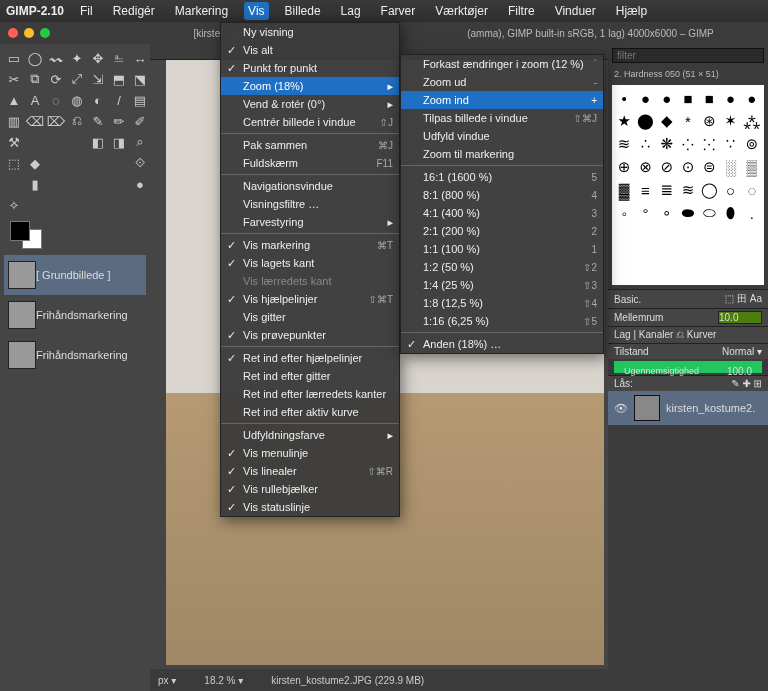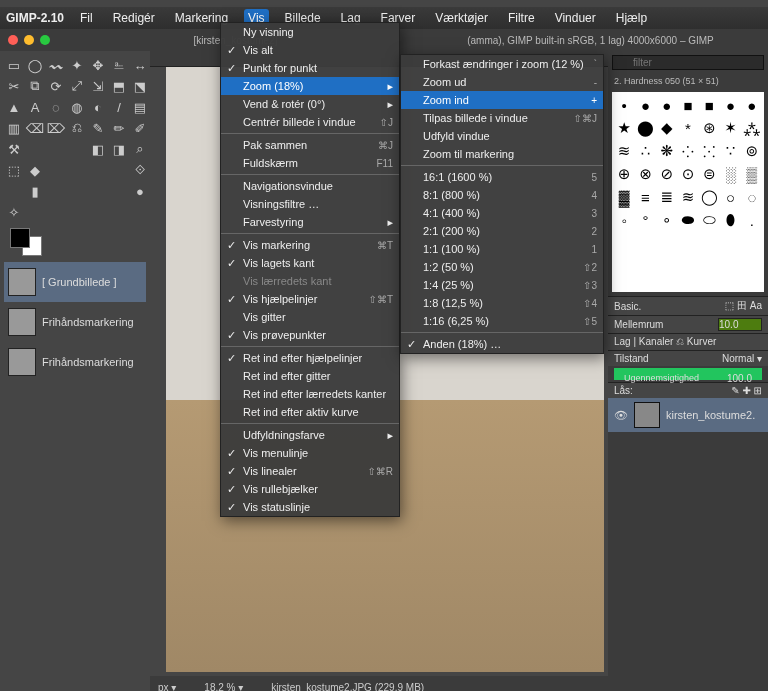--- a/index.html
+++ b/index.html
@@ -1,38 +1,38 @@
 <!DOCTYPE html>
 <html><head>
 <meta charset="utf-8">
 <style>
 * { margin: 0; padding: 0; box-sizing: border-box; font-family: -apple-system, "Helvetica Neue", Arial, sans-serif; }
 body { background: #454545; color: #ddd; font-size: 11px; width: 768px; height: 691px; overflow: hidden; position: relative; }
 
-.menubar { background: linear-gradient(#3a3a3a,#2e2e2e); height: 22px; display: flex; align-items: center; padding: 0 6px; gap: 12px; font-size: 12px; color: #eee; position: relative; z-index: 50; margin-top: 7px; }
+.menubar { background: linear-gradient(#3a3a3a,#2e2e2e); height: 22px; display: flex; align-items: center; padding: 0 6px; gap: 12px; font-size: 12px; color: #eee; position: relative; z-index: 50; }
 .menubar .appname { font-weight: 600; }
 .menubar .mitem { cursor: default; padding: 2px 4px; }
 .menubar .mitem.active { background: #1f6fc4; color: #fff; border-radius: 3px; }
 
 .titlebar { height: 22px; background: #3b3b3b; display: flex; align-items: center; font-size: 10px; color: #bbb; position: relative; }
 .traffic { display: flex; gap: 6px; padding: 0 8px; }
 .traffic span { width: 10px; height: 10px; border-radius: 50%; display: inline-block; }
 .tl-r { background: #ff5f57; } .tl-y { background: #ffbd2e; } .tl-g { background: #28c940; }
 .titlebar .ttext { flex: 1; text-align: center; }
 
 .app { display: flex; height: 647px; position: relative; }
 
 
 .toolbox { width: 150px; background: #454545; padding: 4px 4px; }
 .toolgrid { display: grid; grid-template-columns: repeat(7, 20px); gap: 1px; }
 .toolgrid div { width: 20px; height: 20px; display:flex; align-items:center; justify-content:center; color:#ccc; font-size:13px; }
 .swatch { position: relative; margin: 6px; width: 36px; height: 28px; }
 .swatch .fg { position:absolute; width:20px; height:20px; background:#000; border:1px solid #777; }
 .swatch .bg { position:absolute; left:12px; top:8px; width:20px; height:20px; background:#fff; border:1px solid #777; }
-.layerthumb { display:flex; align-items:center; gap:6px; padding:6px 4px; }
+.layerthumb { display:flex; align-items:center; padding:6px 4px; }
 .layerthumb .th { width:28px; height:28px; background:#999; border:1px solid #222; }
 .layerthumb.sel { background:#5a6b82; }
 
 
 .canvas { flex: 1; background: #454545; position: relative; }
 .ruler-h { height: 16px; background: #3b3b3b; border-bottom:1px solid #222; }
 .imgwin { position:absolute; left:16px; top:16px; right:4px; bottom:26px; background:#555; }
 .imgwin .photo { position:absolute; inset:0; background: linear-gradient(#d9d5ce 0%, #d9d5ce 55%, #b59a73 55%, #a08866 100%); }
 .statusbar { position:absolute; bottom:0; left:0; right:0; height:22px; background:#3b3b3b; display:flex; align-items:center; gap:28px; font-size:10px; color:#ccc; padding:0 8px; }
 
@@ -171,21 +171,21 @@
       <div class="photo"></div>
     </div>
     <div class="statusbar">
       <span>px ▾</span>
       <span>18.2 % ▾</span>
       <span>kirsten_kostume2.JPG (229.9 MB)</span>
     </div>
   </div>
 
   <div class="rightdock">
-    <input style="margin: 4px; background: rgb(43, 43, 43); border: 1px solid rgb(17, 17, 17); color: rgb(170, 170, 170); font-size: 10px; padding: 1px 20px;" placeholder="filter">
+    <input style="margin: 4px; background: rgb(43, 43, 43); border: 1px solid rgb(17, 17, 17); color: rgb(170, 170, 170); font-size: 10px; padding: 1px 4px;" placeholder="filter">
     <div style="padding:2px 6px;font-size:9px;color:#bbb">2. Hardness 050 (51 × 51)</div>
     <div class="brushpanel" id="brushpanel">
         <div>•</div>
         <div>●</div>
         <div>●</div>
         <div>■</div>
         <div>■</div>
         <div>●</div>
         <div>●</div>
         <div>★</div>

